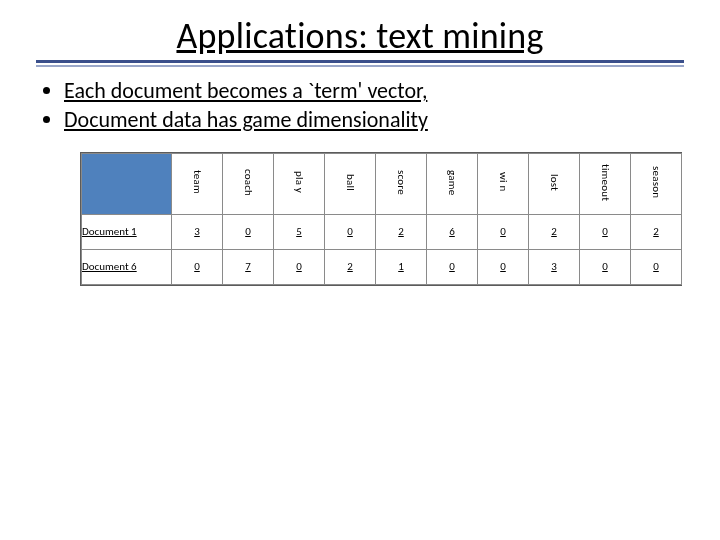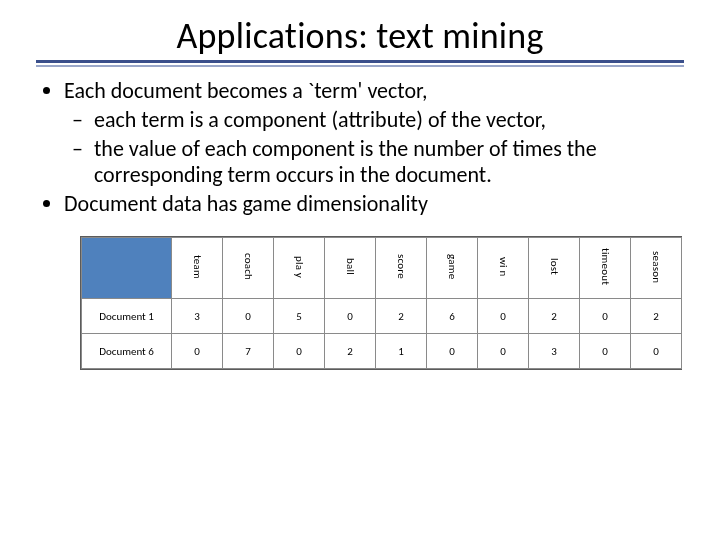--- a/index.html
+++ b/index.html
@@ -10,20 +10,21 @@
     background: #fff;
     font-family: "Calibri", "Segoe UI", Arial, sans-serif;
     color: #000;
   }
   .slide {
     box-sizing: border-box;
     width: 720px;
     height: 540px;
     padding: 10px 36px 24px 36px;
     position: relative;
+    text-decoration: underline;
   }
   .title {
     font-size: 36px;
     text-align: center;
     margin: 4px 0 0 0;
     letter-spacing: 0.2px;
   }
   .title-rule {
     margin: 2px 0 10px 0;
     height: 8px;
@@ -99,48 +100,40 @@
     writing-mode: vertical-rl;
     font-size: 11px;
     line-height: 1.05;
     max-height: 54px;
     letter-spacing: 0.2px;
   }
   tbody th.rowhdr {
     background: #fff;
     font-size: 11px;
     font-weight: normal;
-    text-align: center;
+    text-align: left;
     width: 90px;
   }
   col.rowcol { width: 90px; }
   col.tcol { width: 51px; }
 </style>
 </head>
 <body>
 
 <div class="slide">
 
   <div class="title">Applications: text mining</div>
   <div class="title-rule">
     <div class="bar1"></div>
     <div class="bar2"></div>
   </div>
 
   <ul class="bullets">
     <li>
       <span>Each document becomes a `term' vector,</span>
-      <ul class="sub">
-        <li>
-          <span>each term is a component (attribute) of the vector,</span>
-        </li>
-        <li>
-          <span>the value of each component is the number of times the corresponding term occurs in the document.</span>
-        </li>
-      </ul>
     </li>
     <li>
       <span>Document data has game dimensionality</span>
     </li>
   </ul>
 
   <div class="tbl-wrap">
     <table>
       <colgroup>
         <col class="rowcol">

